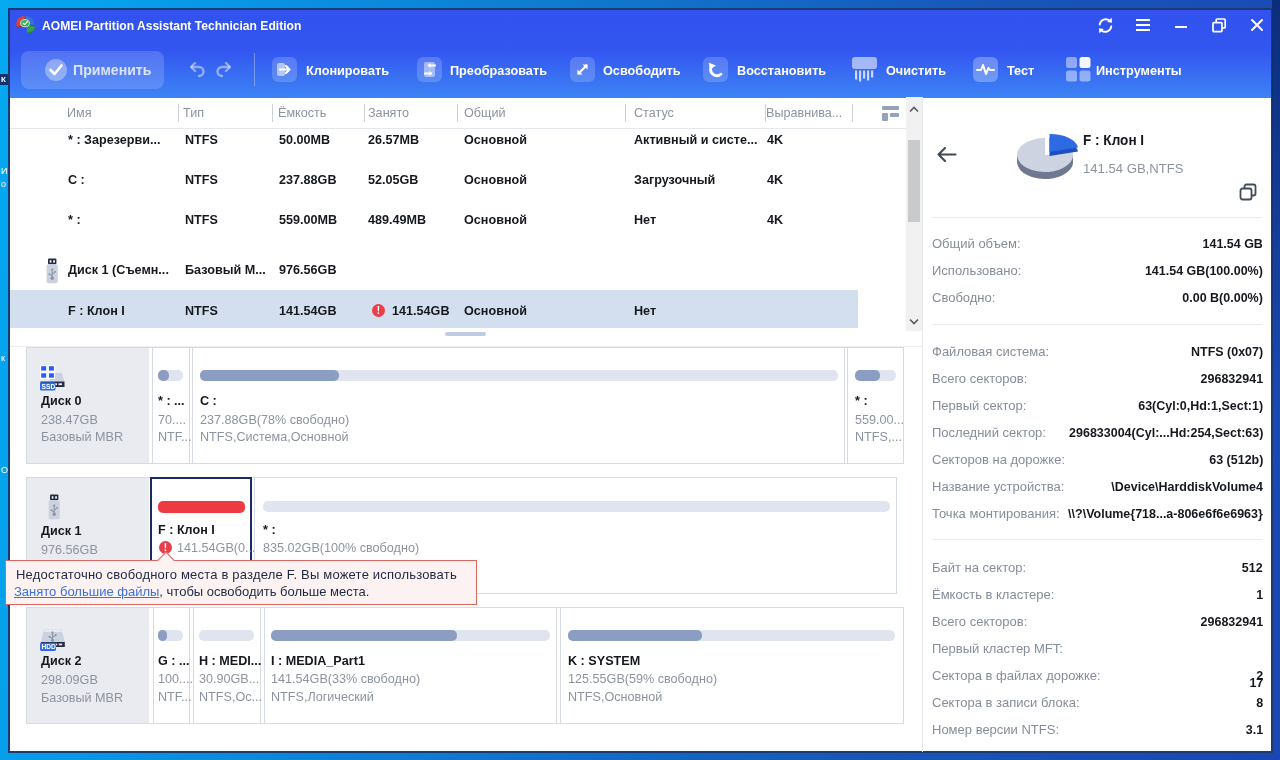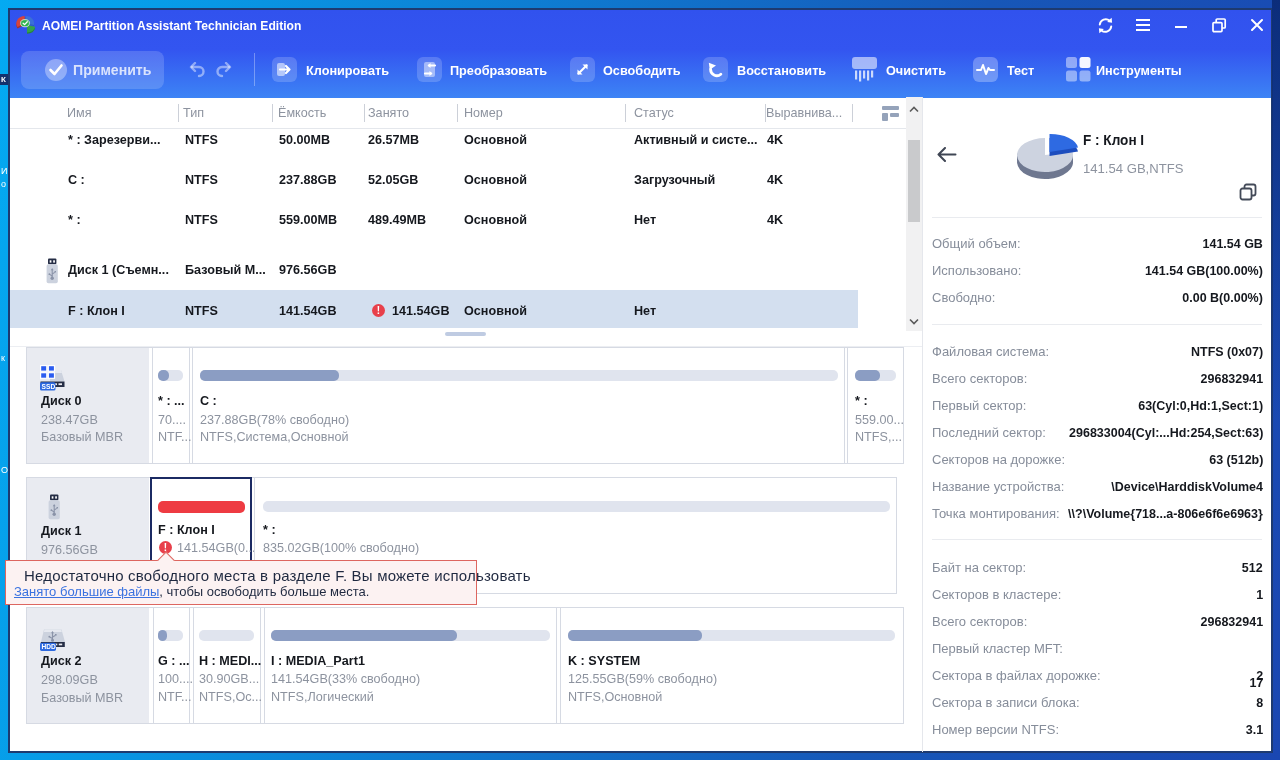--- a/index.html
+++ b/index.html
@@ -135,21 +135,21 @@
  <rect x="13.5" y="0" width="11" height="11" rx="2.5" fill="rgba(255,255,255,.95)"></rect>
  <rect x="0" y="13.5" width="11" height="11" rx="2.5" fill="rgba(255,255,255,.45)"></rect>
  <rect x="13.5" y="13.5" width="11" height="11" rx="2.5" fill="rgba(255,255,255,.45)"></rect>
 </svg>
 <div class="wt" style="left:1096px;top:63px">Инструменты</div>
 
 <div class="t g" style="left:67px;top:106px">Имя</div>
 <div class="t g" style="left:183px;top:106px">Тип</div>
 <div class="t g" style="left:278px;top:106px">Ёмкость</div>
 <div class="t g" style="left:368px;top:106px">Занято</div>
-<div class="t g" style="left:464px;top:106px">Номер</div>
+<div class="t g" style="left:464px;top:106px">Общий</div>
 <div class="t g" style="left:634px;top:106px">Статус</div>
 <div class="t g" style="left:766px;top:106px">Выравнива...</div>
 <div class="sep" style="left:178px;top:104px;height:18px"></div>
 <div class="sep" style="left:272px;top:104px;height:18px"></div>
 <div class="sep" style="left:364px;top:104px;height:18px"></div>
 <div class="sep" style="left:457px;top:104px;height:18px"></div>
 <div class="sep" style="left:625px;top:104px;height:18px"></div>
 <div class="sep" style="left:765px;top:104px;height:18px"></div>
 <div class="sep" style="left:852px;top:104px;height:18px"></div>
 <svg class="a" style="left:882px;top:106px" width="17" height="15" viewBox="0 0 17 15">
@@ -336,21 +336,21 @@
 <div class="t g" style="left:271px;top:690px">NTFS,Логический</div>
 <div class="cell" style="left:560px;top:607px;width:344px;height:117px"></div>
 <div class="bar" style="left:568px;top:630px;width:327px"></div>
 <div class="fill" style="left:568px;top:630px;width:134px"></div>
 <div class="t" style="left:568px;top:654px">K : SYSTEM</div>
 <div class="t g" style="left:568px;top:672px">125.55GB(59% свободно)</div>
 <div class="t g" style="left:568px;top:690px">NTFS,Основной</div>
 
 <div class="a" style="left:5px;top:560px;width:472px;height:45px;background:#fcf2f2;border:1px solid #dd6660"></div>
 <div class="a" style="left:160px;top:554px;width:12px;height:12px;background:#fcf2f2;border-left:1px solid #dd6660;border-top:1px solid #dd6660;transform:rotate(45deg)"></div>
-<div class="a" style="left:24px;top:567px;font-size:15px;letter-spacing:0.2px;color:#1f2940;white-space:nowrap">Недостаточно свободного места в разделе F. Вы можете использовать</div>
+<div class="a" style="left:16px;top:567px;font-size:13px;letter-spacing:0.2px;color:#1f2940;white-space:nowrap">Недостаточно свободного места в разделе F. Вы можете использовать</div>
 <div class="a" style="left:14px;top:584px;font-size:13px;color:#1f2940;white-space:nowrap"><span style="color:#3a72e0;text-decoration:underline">Занято большие файлы</span>, чтобы освободить больше места.</div>
 
 <div class="a" style="left:922px;top:97px;width:1px;height:655px;background:#e5e7ec"></div>
 <svg class="a" style="left:937px;top:147px" width="20" height="15" viewBox="0 0 20 15">
  <path d="M1.5 7.5 H18.5 M8 1 L1.5 7.5 L8 14" fill="none" stroke="#3f4654" stroke-width="2" stroke-linejoin="round" stroke-linecap="round"></path>
 </svg>
 <svg class="a" style="left:1012px;top:128px" width="72" height="56" viewBox="0 0 72 56">
  <g fill="#6f7890">
   <path d="M33 34 L33 17 A28 17 0 1 0 60.6 31 Z"></path>
   <path d="M33 31.5 L33 14.5 A28 17 0 1 0 60.6 28.5 Z"></path>
@@ -387,21 +387,21 @@
 <div class="rp-v" style="top:426px">296833004(Cyl:...Hd:254,Sect:63)</div>
 <div class="rp-l" style="top:453px">Секторов на дорожке:</div>
 <div class="rp-v" style="top:453px">63 (512b)</div>
 <div class="rp-l" style="top:480px">Название устройства:</div>
 <div class="rp-v" style="top:480px">\Device\HarddiskVolume4</div>
 <div class="rp-l" style="top:507px">Точка монтирования:</div>
 <div class="rp-v" style="top:507px">\\?\Volume{718...a-806e6f6e6963}</div>
 
 <div class="rp-l" style="top:561px">Байт на сектор:</div>
 <div class="rp-v" style="top:561px">512</div>
-<div class="rp-l" style="top:588px">Секторов в кластере:</div>
+<div class="rp-l" style="top:588px">Ёмкость в кластере:</div>
 <div class="rp-v" style="top:588px">1</div>
 <div class="rp-l" style="top:615px">Всего секторов:</div>
 <div class="rp-v" style="top:615px">296832941</div>
 <div class="rp-l" style="top:642px">Первый кластер MFT:</div>
 <div class="rp-v" style="top:676px">17</div>
 <div class="rp-l" style="top:669px">Сектора в файлах дорожке:</div>
 <div class="rp-v" style="top:669px">2</div>
 <div class="rp-l" style="top:696px">Сектора в записи блока:</div>
 <div class="rp-v" style="top:696px">8</div>
 <div class="rp-l" style="top:723px">Номер версии NTFS:</div>

